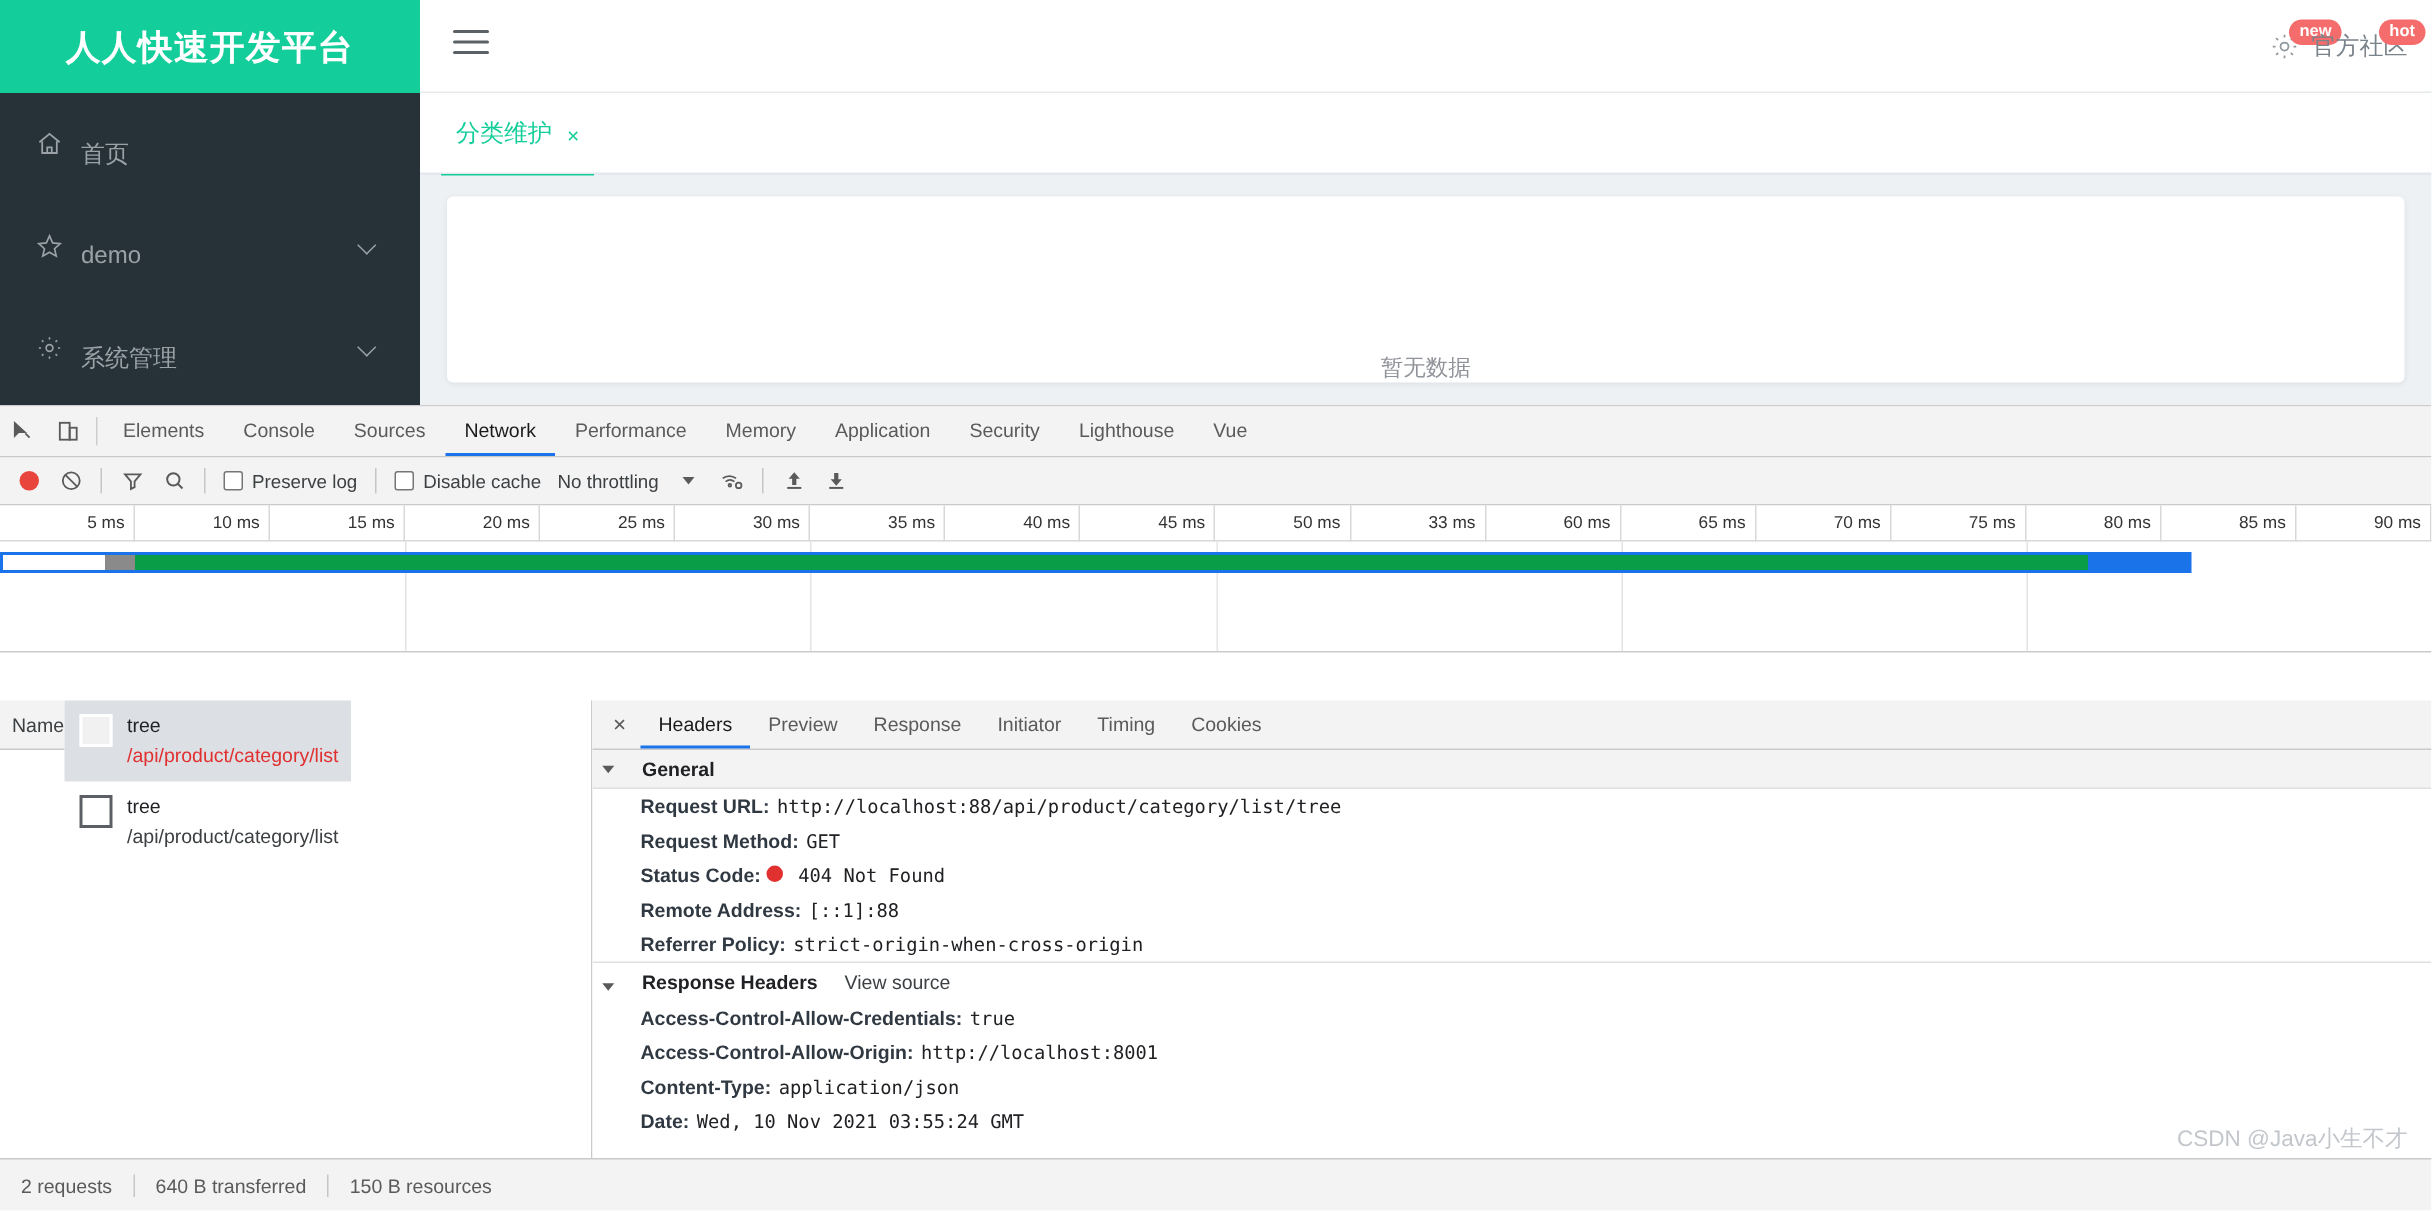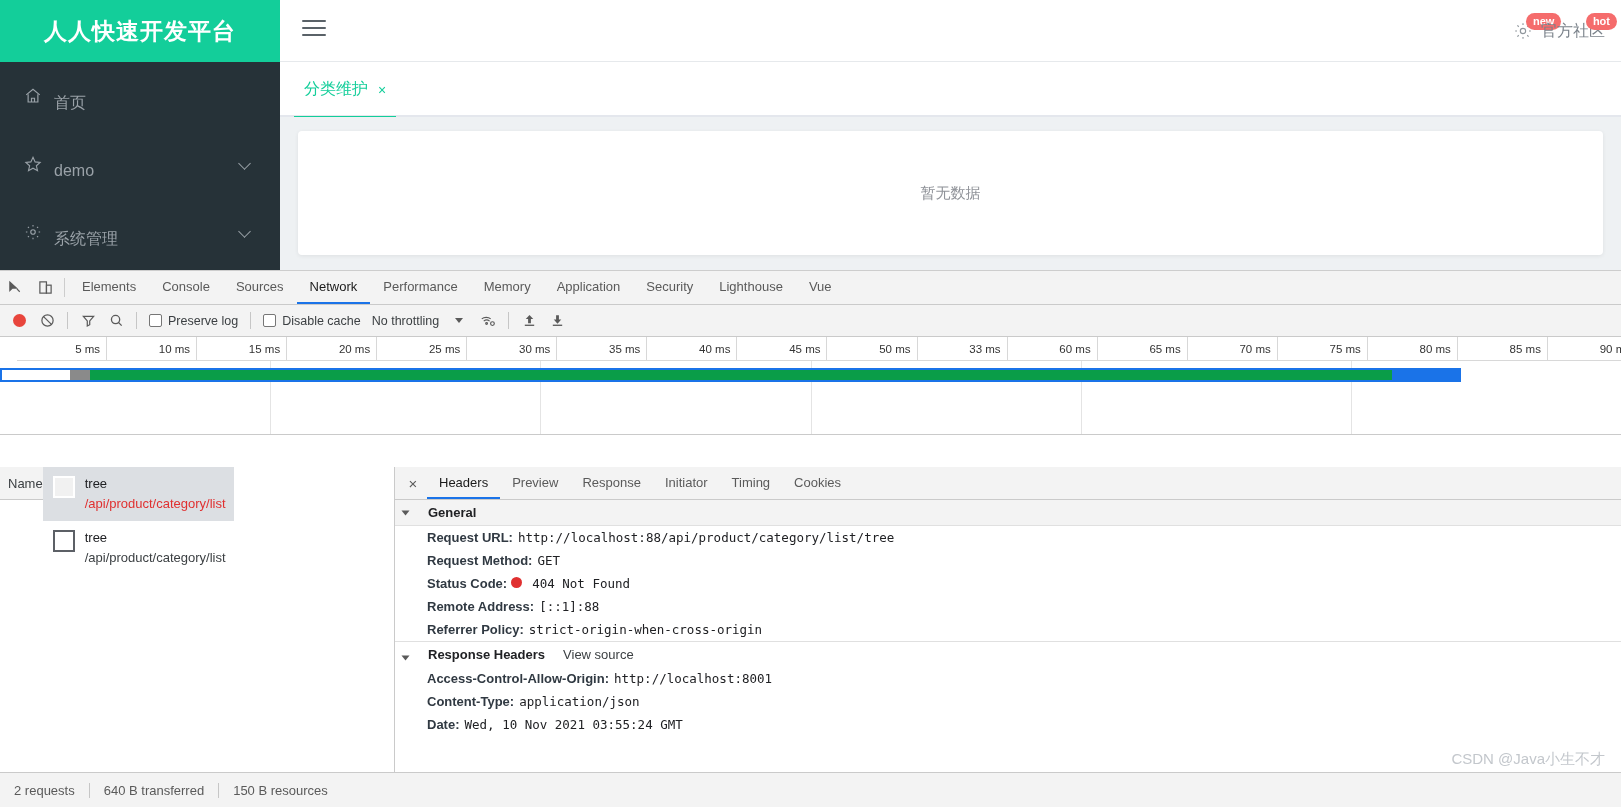--- a/index.html
+++ b/index.html
@@ -68,21 +68,21 @@
     content: ""; position: absolute; left: 0; right: 0; bottom: -2px; height: 3px; background: #13ce9a;
   }
 
   .content {
     position: absolute; left: 280px; top: 117px; right: 0; bottom: 0;
     background: #eef1f3; padding: 14px 18px 0 18px;
   }
   .card {
     background: #fff; border-radius: 4px; height: 124px;
     box-shadow: 0 1px 4px rgba(0,0,0,0.07);
-    display: flex; align-items: center; justify-content: center;
+    display: flex; align-items: flex-end; justify-content: center;
   }
   .nodata { color: #909399; font-size: 15px; }
 
   
   .devtools {
     position: absolute; left: 0; top: 270px; width: 1621px; height: 537px;
     background: #fff; border-top: 1px solid #cdcdcd;
     font-family: "Liberation Sans", sans-serif;
   }
   .dt-tabbar {
@@ -103,21 +103,21 @@
   }
   .tb-ico { width: 26px; height: 24px; display: flex; align-items: center; justify-content: center; }
   .rec-dot { width: 13px; height: 13px; border-radius: 50%; background: #e8453c; }
   .vsep { width: 1px; height: 17px; background: #c6c6c6; margin: 0 5px; }
   .chk { display: inline-flex; align-items: center; gap: 6px; padding: 0 5px; cursor: pointer; }
   .chkbox { width: 13px; height: 13px; border: 1px solid #767676; border-radius: 2px; background: #fff; }
   .throttle { padding: 0 4px; }
   .caret-dn { width: 0; height: 0; border-left: 4px solid transparent; border-right: 4px solid transparent; border-top: 5px solid #5a5a5a; margin: 0 10px; }
 
   
-  .overview { position: relative; height: 98px; background: #fff; border-bottom: 1px solid #cacaca; padding-left: 17px; }
+  .overview { position: relative; height: 98px; background: #fff; border-bottom: 1px solid #cacaca; }
   .ruler { position: relative; height: 24px; border-bottom: 1px solid #d8d8d8; }
   .tick {
     position: absolute; top: 0; height: 24px; border-right: 1px solid #d8d8d8;
     font-size: 11.5px; color: #333; text-align: right; padding-right: 6px; line-height: 24px;
   }
   .ov-grid { position: absolute; left: 0; right: 0; top: 24px; bottom: 0; }
   .ov-grid .gl { position: absolute; top: 0; bottom: 0; width: 1px; background: #e4e4e4; }
   .band-blue {
     position: absolute; left: 0; height: 14px; top: 31px; background: #1a73e8;
   }
@@ -443,20 +443,24 @@
                 <span class="kvv">strict-origin-when-cross-origin</span>
               </div>
             </div>
           <div class="sec-head plain">
             <span class="tri"></span>
             <span>Response Headers</span>
             <span class="viewsrc">View source</span>
           </div>
           <div id="resprows">
               <div class="kvrow">
+                <span class="kvk">Access-Control-Allow-Credentials:</span>
+                <span class="kvv">true</span>
+              </div>
+              <div class="kvrow">
                 <span class="kvk">Access-Control-Allow-Origin:</span>
                 <span class="kvv">http://localhost:8001</span>
               </div>
               <div class="kvrow">
                 <span class="kvk">Content-Type:</span>
                 <span class="kvv">application/json</span>
               </div>
               <div class="kvrow">
                 <span class="kvk">Date:</span>
                 <span class="kvv">Wed, 10 Nov 2021 03:55:24 GMT</span>

